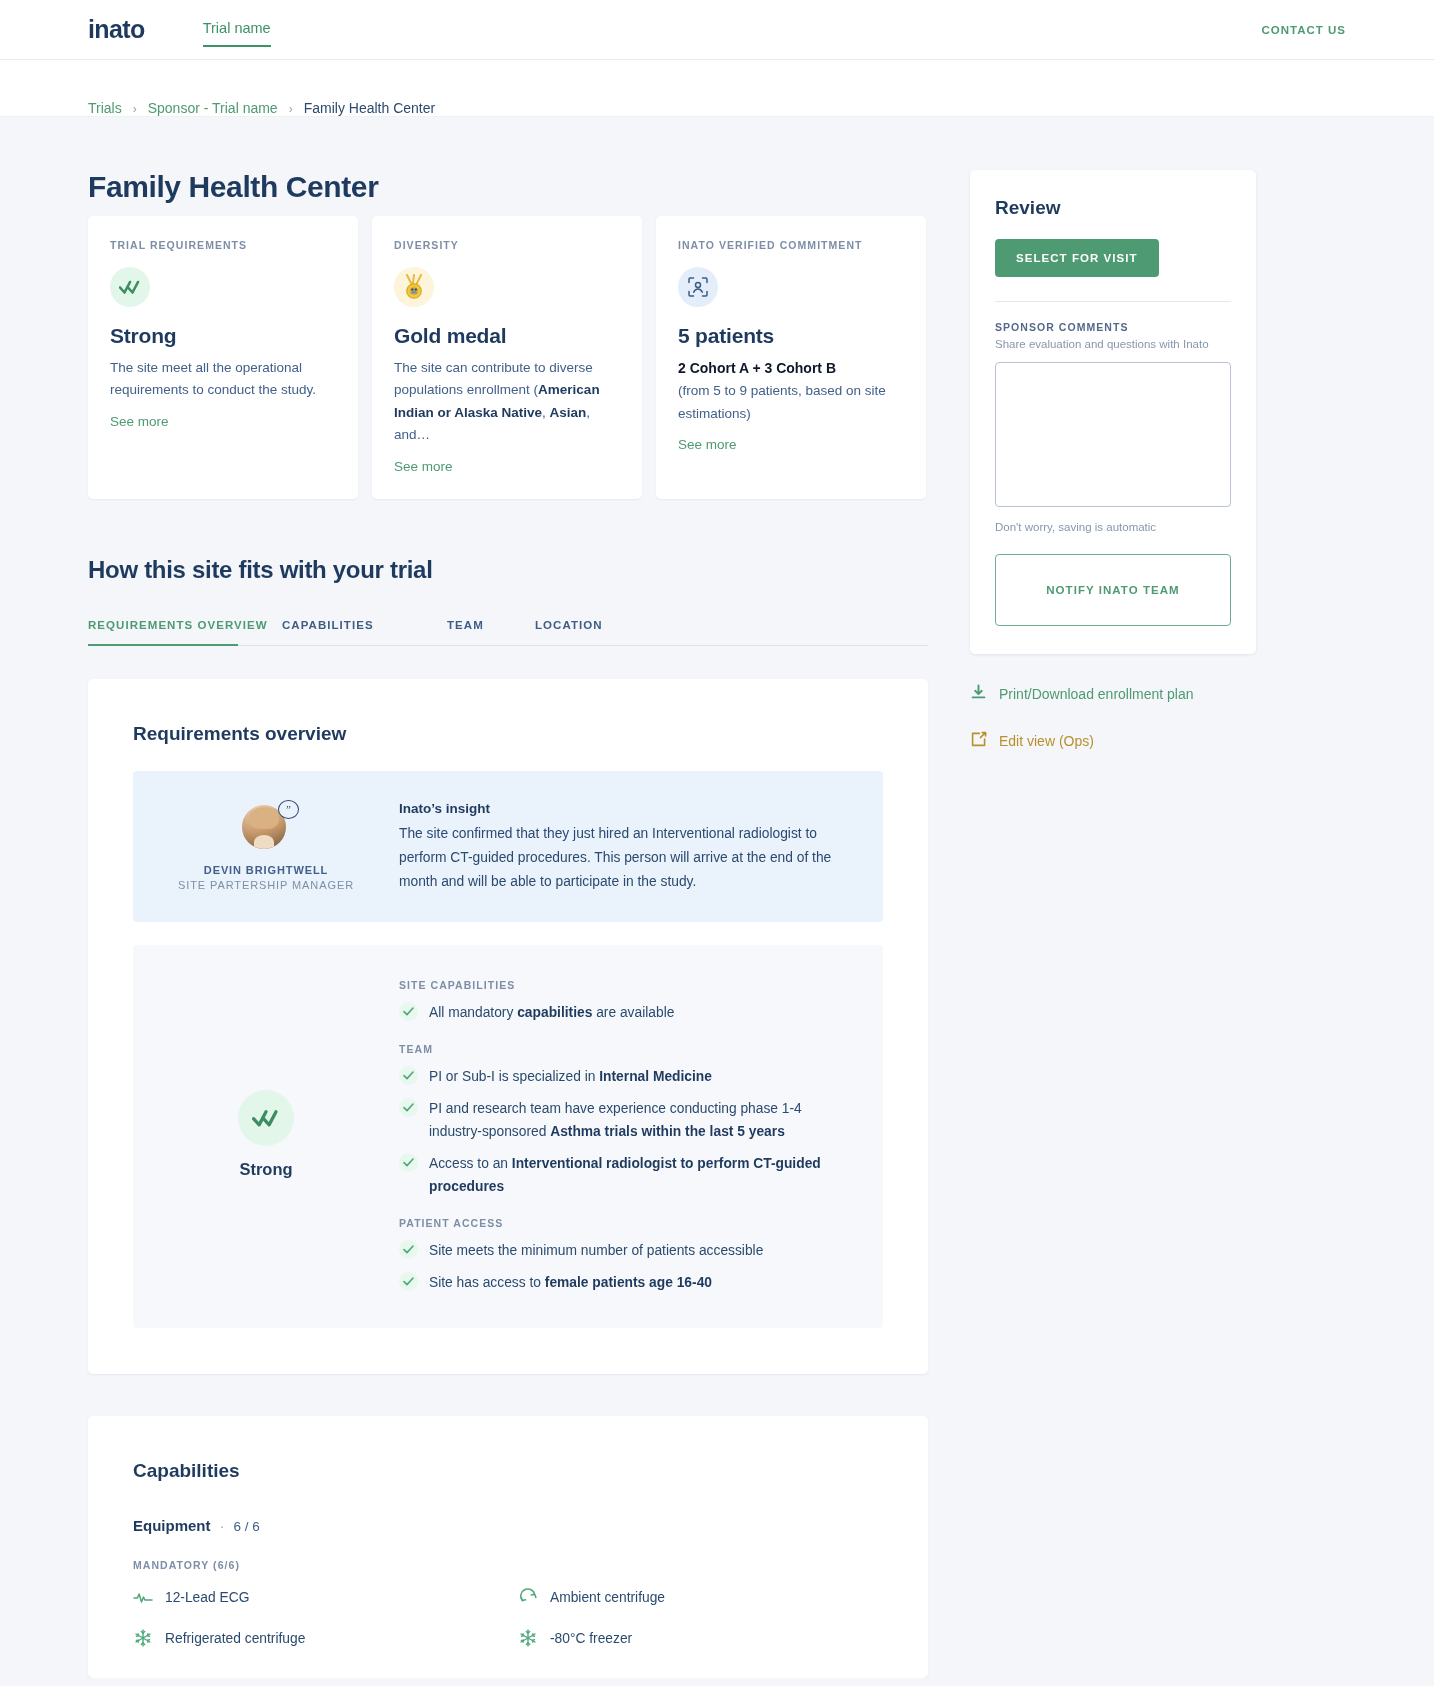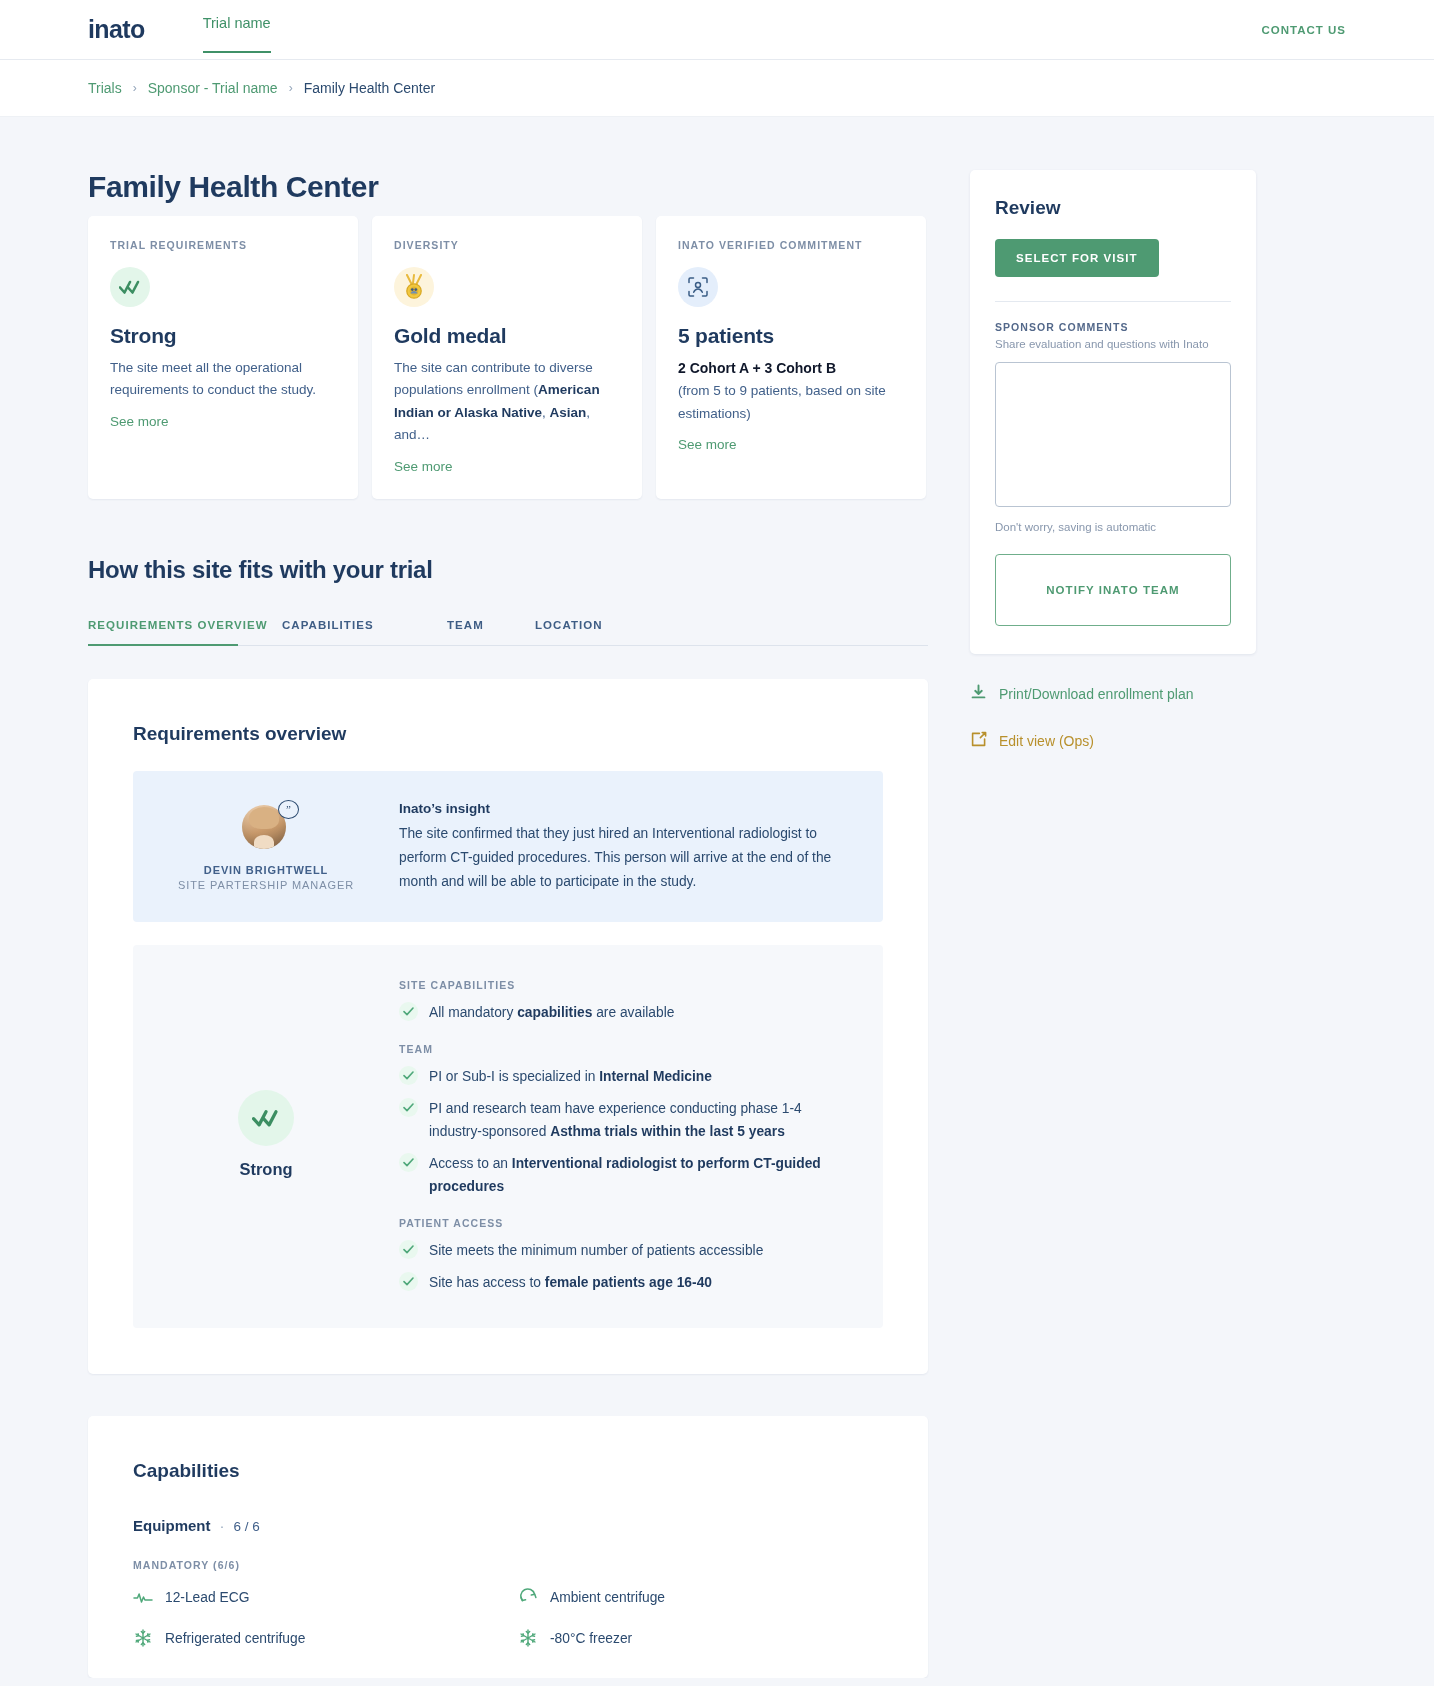--- a/index.html
+++ b/index.html
@@ -25,41 +25,41 @@
   .logo {
     font-size: 25px;
     font-weight: 700;
     letter-spacing: -0.6px;
     color: #1f3a5f;
   }
   .nav-tab {
     margin-left: 58px;
     font-size: 14.5px;
     color: #3f9168;
-    padding-bottom: 20px;
+    padding-bottom: 9px;
     border-bottom: 2px solid #3f9168;
     position: relative;
     top: 4px;
     cursor: pointer;
   }
   .contact {
     margin-left: auto;
     font-size: 11.5px;
     letter-spacing: 1px;
     font-weight: 600;
     color: #4e9a72;
     cursor: pointer;
   }
 
   
   .crumbbar {
     height: 57px;
     background: #ffffff;
     display: flex;
-    align-items: center;
+    align-items: flex-end;
     padding: 0 88px;
     font-size: 14px;
     border-bottom: 1px solid #eef1f5;
   }
   .crumb { color: #4e9a72; cursor: pointer; }
   .crumb.last { color: #2b4a6f; cursor: default; }
   .crumb-sep {
     margin: 0 11px;
     color: #95a6bb;
     font-size: 12px;

